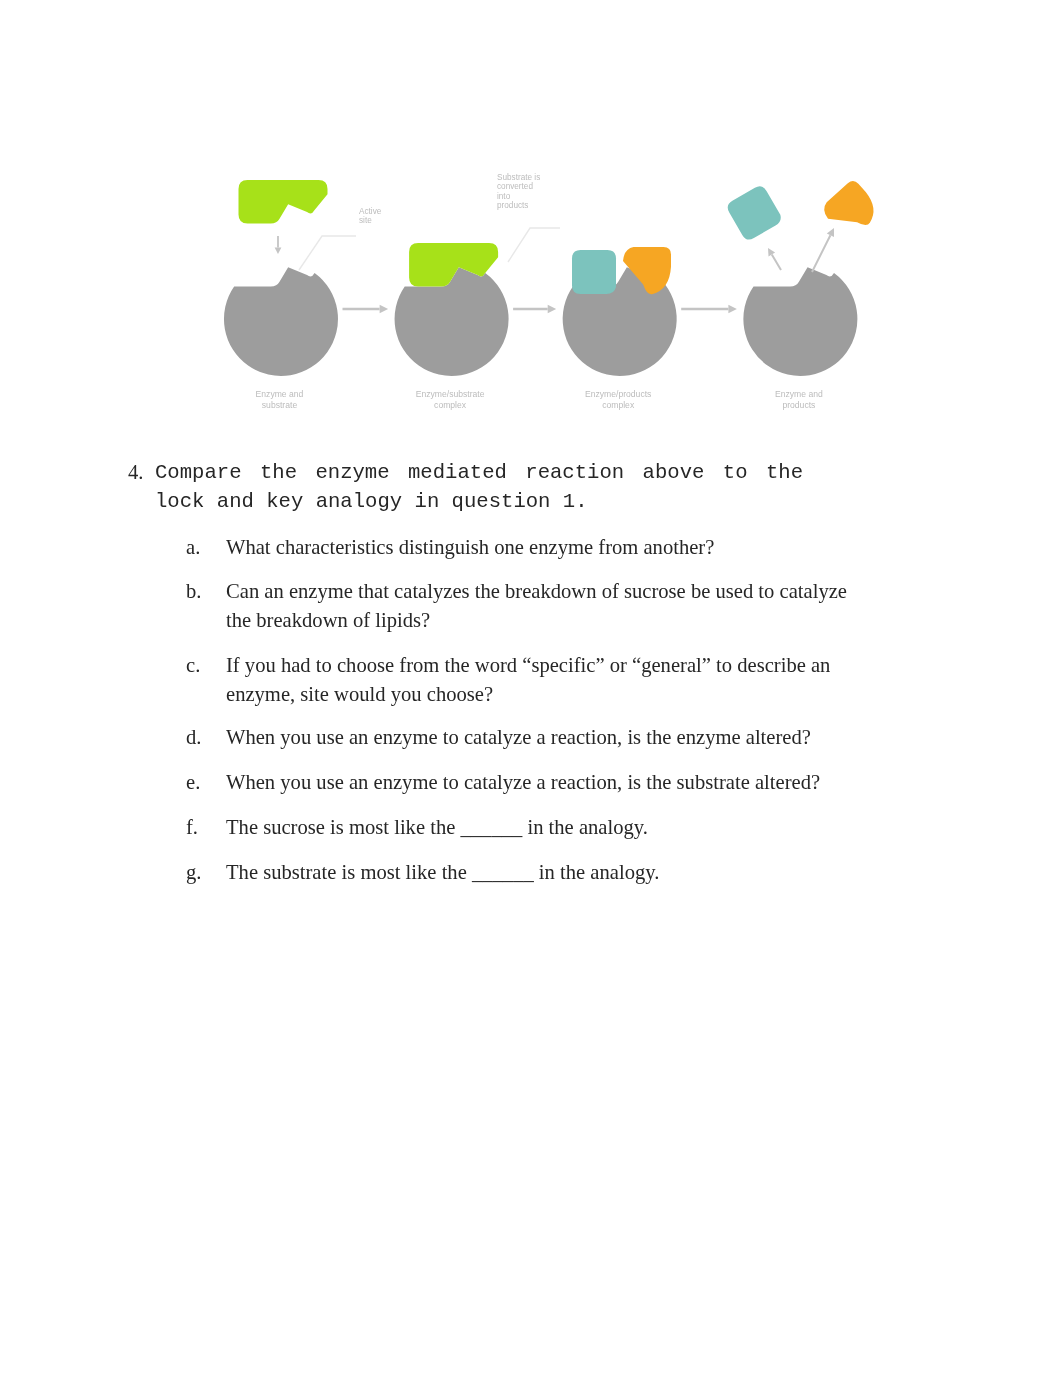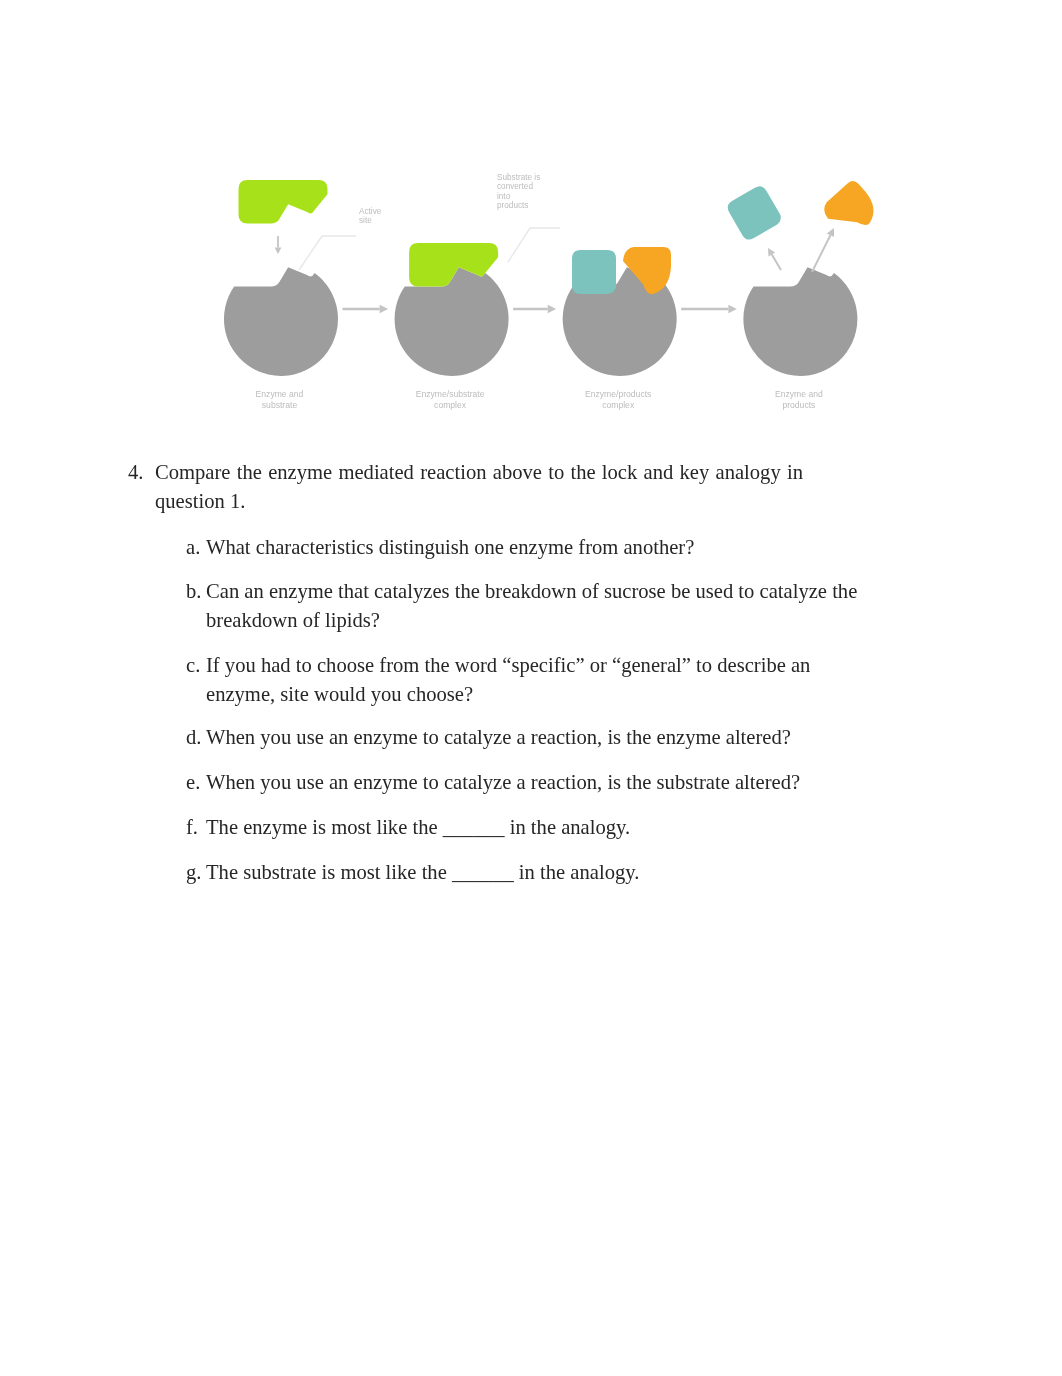--- a/index.html
+++ b/index.html
@@ -2,24 +2,24 @@
 <html><head>
 <meta charset="utf-8">
 <style>
   html,body{margin:0;padding:0;background:#ffffff;}
   body{width:1062px;height:1376px;font-family:"Liberation Serif",serif;color:#262626;}
   .page{position:relative;width:1062px;height:1376px;overflow:hidden;background:#ffffff;}
   .figure{position:absolute;left:180px;top:140px;width:740px;height:300px;}
   .figure svg{display:block;overflow:visible;}
   .q-main{position:absolute;left:128px;top:458px;width:675px;font-size:20.6px;line-height:29.2px;text-align:justify;}
   .q-main .num{position:absolute;left:0;top:0;}
-  .q-main .body{display:block;margin-left:27px;}
+  .q-main .body{display:block;margin-left:27px;font-family:Liberation Mono, monospace;}
   .sub{position:absolute;font-size:20.6px;line-height:29.2px;}
   .sub .mk{position:absolute;left:0;top:0;}
-  .sub .tx{display:block;margin-left:20px;}
+  .sub .tx{display:block;margin-left:40px;}
 </style>
 </head>
 <body>
 
 <div class="page">
 
   <div class="figure">
     <svg width="740" height="300" viewBox="0 0 740 300">
 <g>
           <line x1="162.5" y1="169.0" x2="199.6" y2="169.0" stroke="#c4c4c4" stroke-width="2.4"></line>
@@ -122,20 +122,20 @@
   <div class="sub" style="left:186px;top:723px;width:672px;">
     <span class="mk">d.</span>
     <span class="tx">When you use an enzyme to catalyze a reaction, is the enzyme altered?</span>
   </div>
   <div class="sub" style="left:186px;top:768px;width:672px;">
     <span class="mk">e.</span>
     <span class="tx">When you use an enzyme to catalyze a reaction, is the substrate altered?</span>
   </div>
   <div class="sub" style="left:186px;top:813px;width:672px;">
     <span class="mk">f.</span>
-    <span class="tx">The enzyme is most like the ______ in the analogy.</span>
+    <span class="tx">The sucrose is most like the ______ in the analogy.</span>
   </div>
   <div class="sub" style="left:186px;top:858px;width:672px;">
     <span class="mk">g.</span>
     <span class="tx">The substrate is most like the ______ in the analogy.</span>
   </div>
 
 </div>
 
 </body></html>

